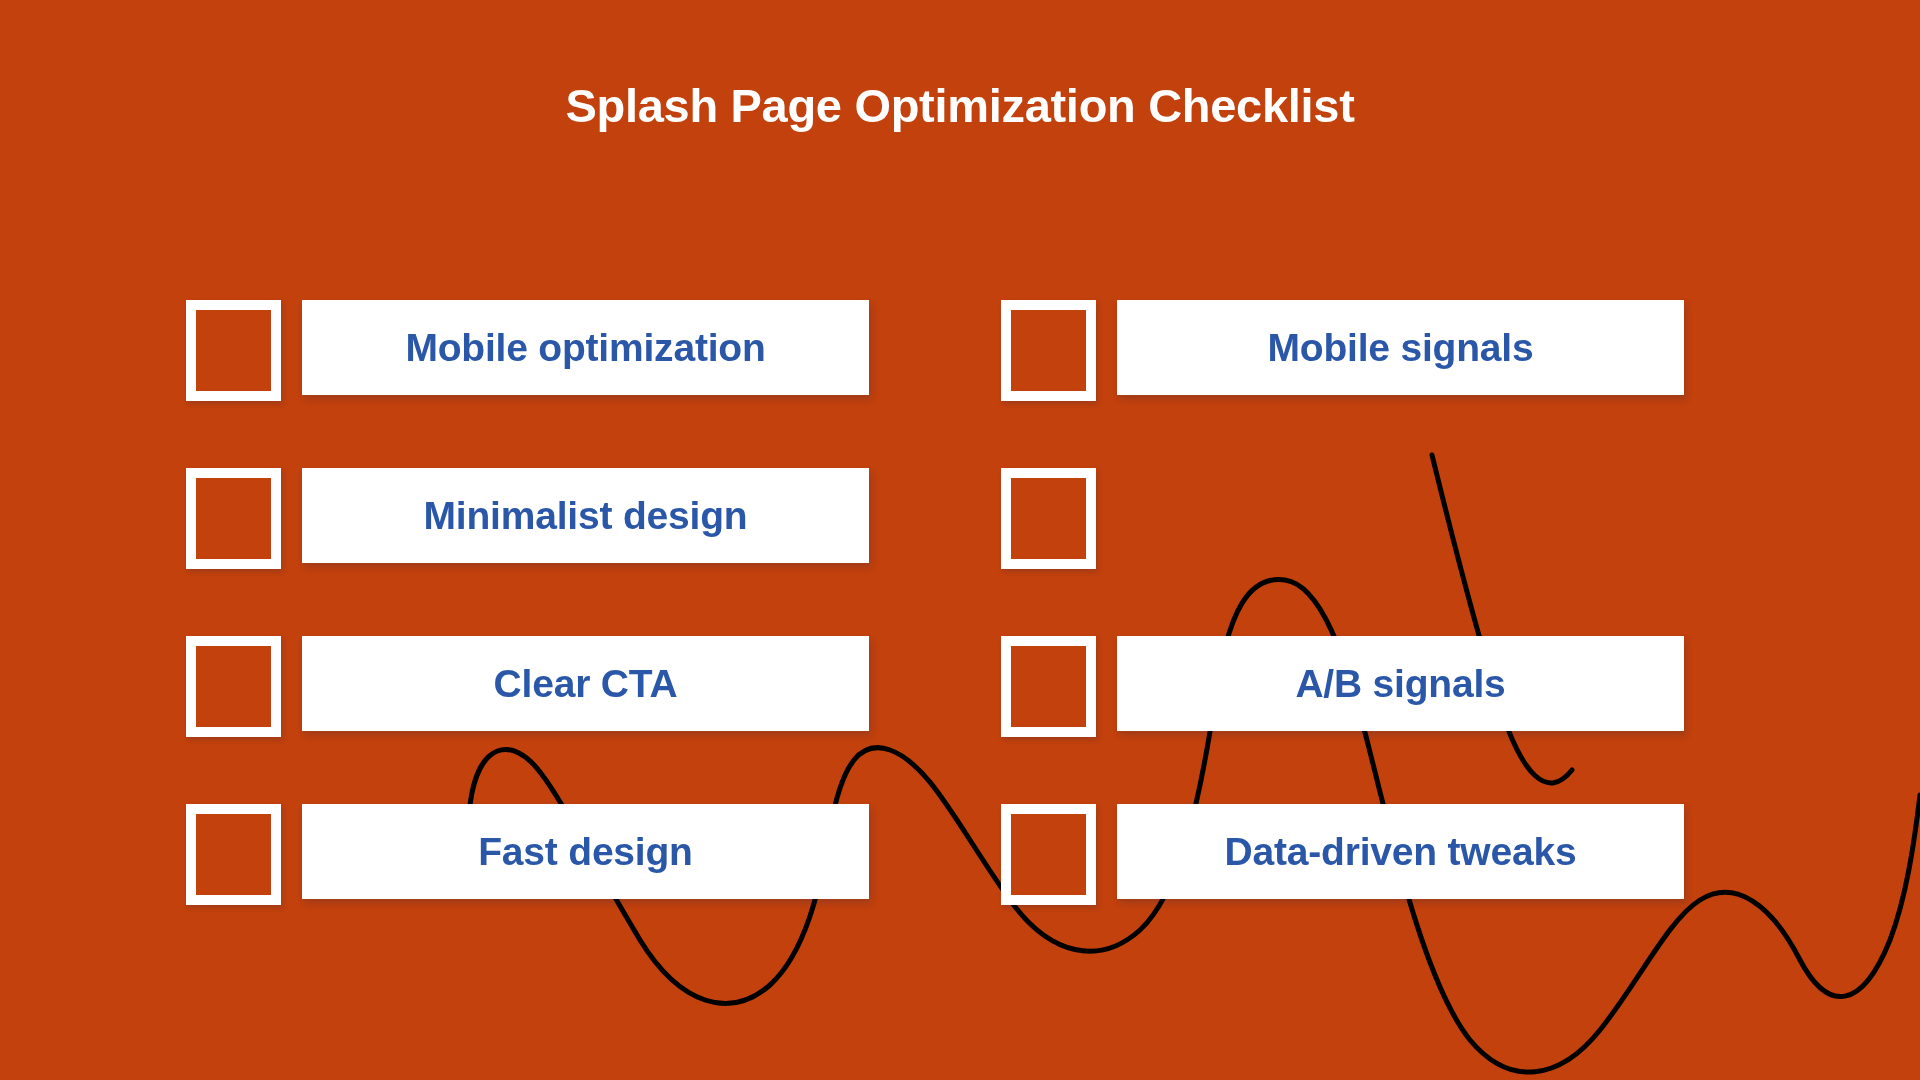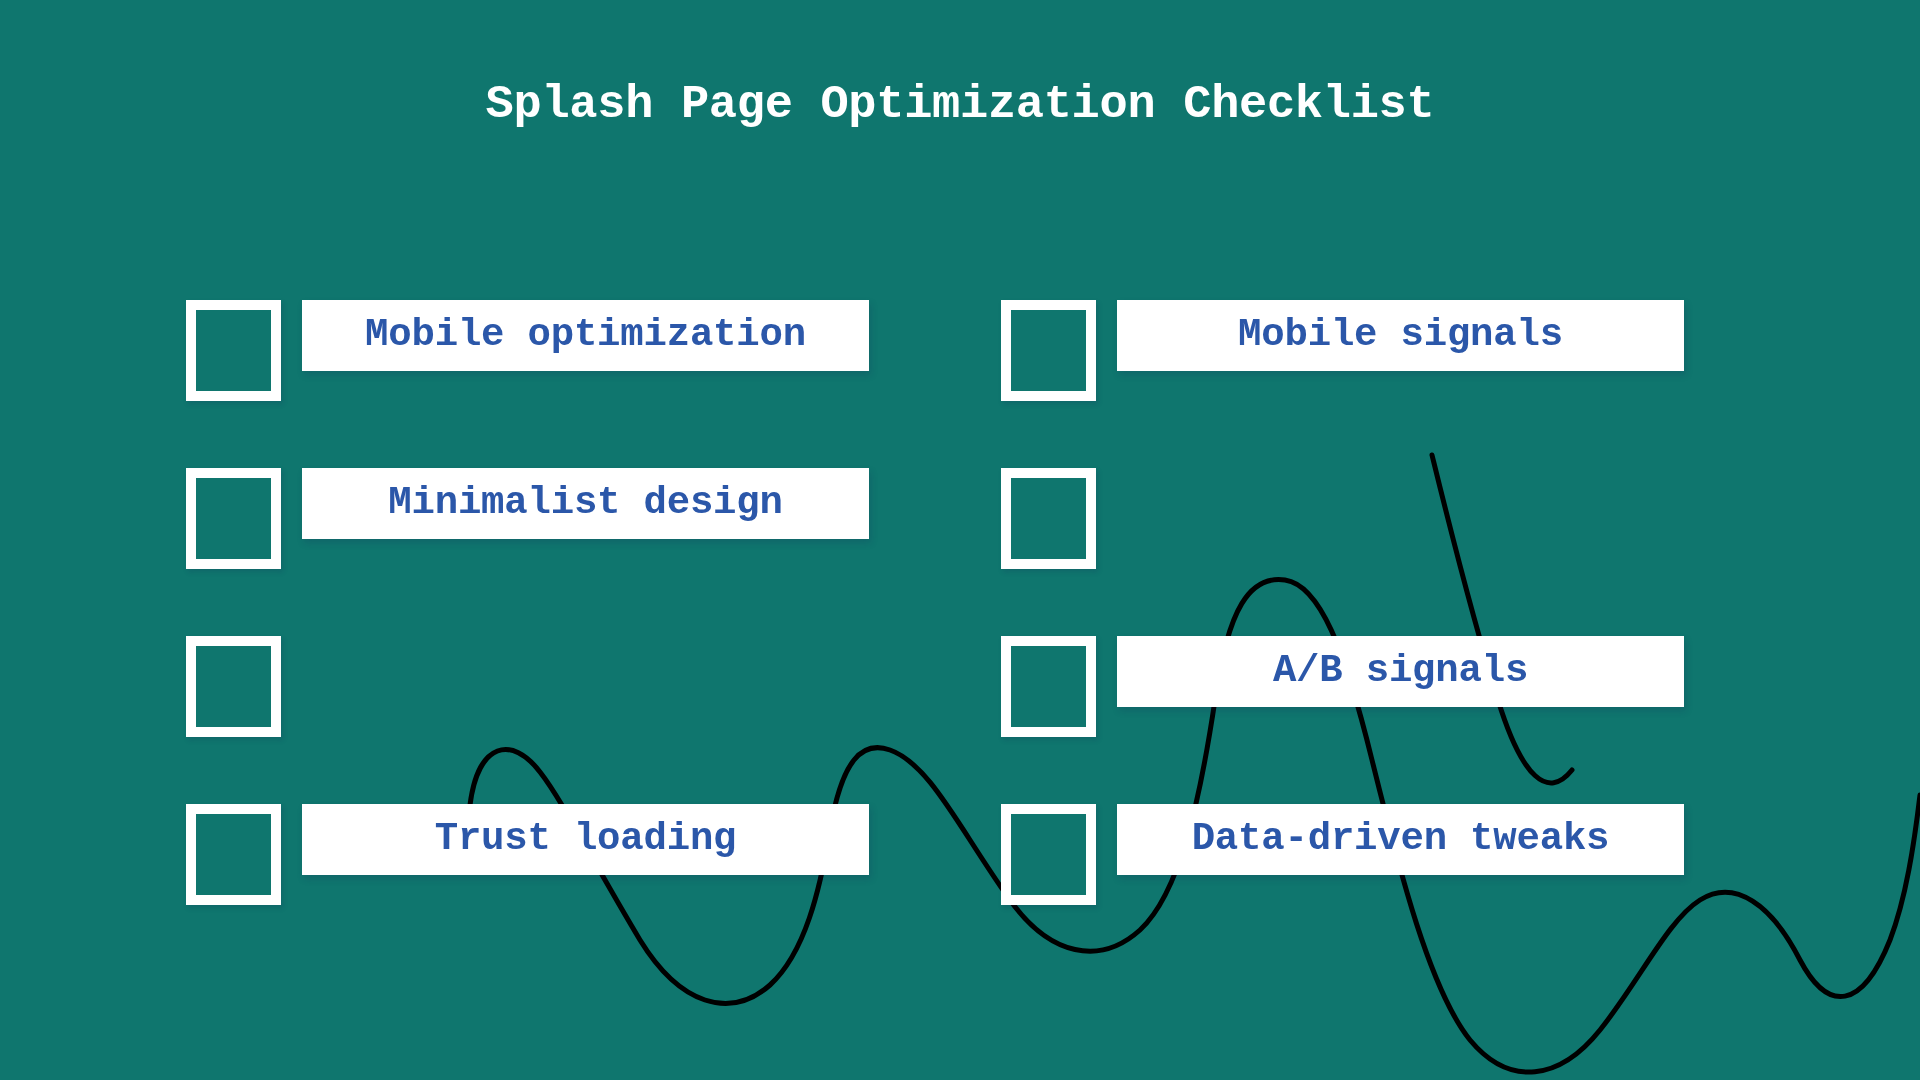--- a/index.html
+++ b/index.html
@@ -5,22 +5,22 @@
   html, body {
     margin: 0;
     padding: 0;
     background: #ffffff;
   }
   #stage {
     position: relative;
     width: 1920px;
     height: 1080px;
     overflow: hidden;
-    background: #0f766e;
-    font-family: Liberation Mono, monospace;
+    background: #c2410c;
+    font-family: Liberation Sans, sans-serif;
   }
 
   
   #squiggle {
     position: absolute;
     left: 0;
     top: 0;
     width: 1920px;
     height: 1080px;
     z-index: 1;
@@ -64,21 +64,21 @@
     box-sizing: border-box;
     border: 10px solid #ffffff;
     background: transparent;
     flex: 0 0 auto;
     box-shadow: 2px 3px 5px rgba(20,40,90,0.18);
   }
 
   .card {
     margin-left: 21px;
     width: 567px;
-    height: 71px;
+    height: 95px;
     background: #ffffff;
     box-sizing: border-box;
     display: flex;
     align-items: center;
     justify-content: center;
     box-shadow: 2px 4px 7px rgba(20,40,90,0.20);
     flex: 0 0 auto;
   }
 
   .card-label {
@@ -133,26 +133,29 @@
 
     <div class="check-row">
       <div class="checkbox"></div>
       <div class="card">
         <span class="card-label">Minimalist design</span>
       </div>
     </div>
 
     <div class="check-row">
       <div class="checkbox"></div>
+      <div class="card">
+        <span class="card-label">Clear CTA</span>
+      </div>
     </div>
 
     <div class="check-row">
       <div class="checkbox"></div>
       <div class="card">
-        <span class="card-label">Trust loading</span>
+        <span class="card-label">Fast design</span>
       </div>
     </div>
 
   </div>
 
   <div class="column" id="column-right">
 
     <div class="check-row">
       <div class="checkbox"></div>
       <div class="card">

